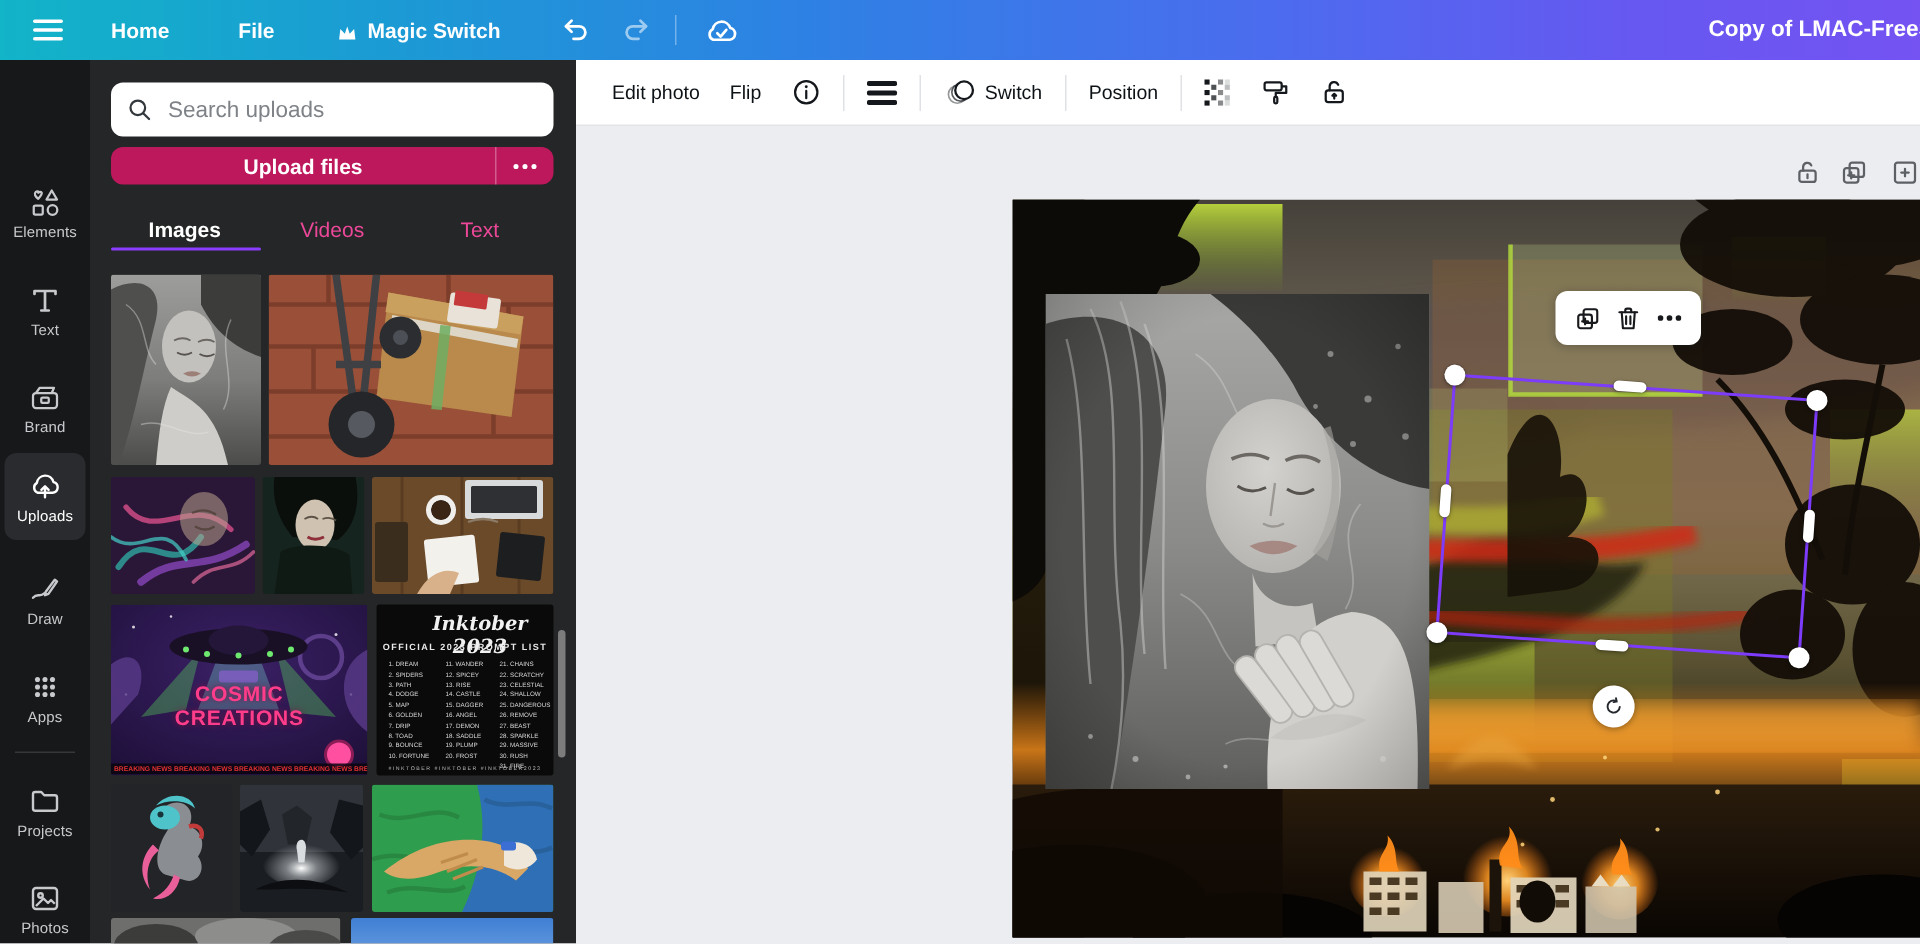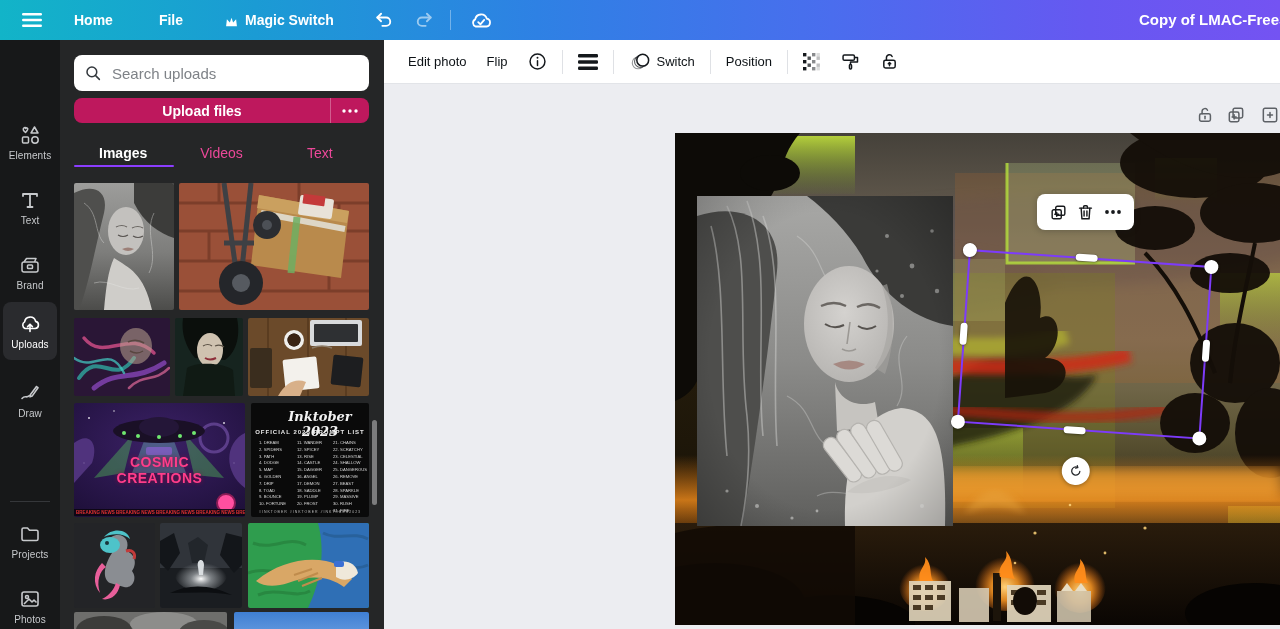--- a/index.html
+++ b/index.html
@@ -170,20 +170,36 @@
         <path d="M12.5 13.5 L18.5 5.5 L20 6.7 L14.3 14.9 L12 15.8 Z"></path>
       </svg>
     <span class="lbl">Draw</span>
   </div>
   <div class="rail-item active" style="top:262px">
     <svg width="24" height="24" viewBox="0 0 24 24" fill="none" stroke="#ffffff" stroke-width="1.6" stroke-linecap="round" stroke-linejoin="round">
         <path d="M7 16.5 H17.2 A3.6 3.6 0 0 0 17.6 9.4 A5.6 5.6 0 0 0 6.6 9.9 A3.7 3.7 0 0 0 7 16.5 Z"></path>
         <path d="M12 19.5 V12.5 M9.6 14.6 L12 12.2 L14.4 14.6"></path>
       </svg>
     <span class="lbl">Uploads</span>
+  </div>
+  <div class="rail-item" style="top:396px">
+    <svg width="24" height="24" viewBox="0 0 24 24" fill="#c7c9cc">
+        <g>
+          <circle cx="7" cy="7" r="1.7"></circle>
+          <circle cx="12" cy="7" r="1.7"></circle>
+          <circle cx="17" cy="7" r="1.7"></circle>
+          <circle cx="7" cy="12" r="1.7"></circle>
+          <circle cx="12" cy="12" r="1.7"></circle>
+          <circle cx="17" cy="12" r="1.7"></circle>
+          <circle cx="7" cy="17" r="1.7"></circle>
+          <circle cx="12" cy="17" r="1.7"></circle>
+          <circle cx="17" cy="17" r="1.7"></circle>
+        </g>
+      </svg>
+    <span class="lbl">Apps</span>
   </div>
   <div class="rail-divider" style="top:461px"></div>
   <div class="rail-item" style="top:472px">
     <svg width="24" height="24" viewBox="0 0 24 24" fill="none" stroke="#c7c9cc" stroke-width="1.6" stroke-linejoin="round">
         <path d="M4 7.5 C4 6.7 4.7 6 5.5 6 H9.5 L11.5 8.2 H18.5 C19.3 8.2 20 8.9 20 9.7 V17 C20 17.8 19.3 18.5 18.5 18.5 H5.5 C4.7 18.5 4 17.8 4 17 Z"></path>
       </svg>
     <span class="lbl">Projects</span>
   </div>
   <div class="rail-item" style="top:537px">
     <svg width="24" height="24" viewBox="0 0 24 24" fill="none" stroke="#c7c9cc" stroke-width="1.6" stroke-linejoin="round">

